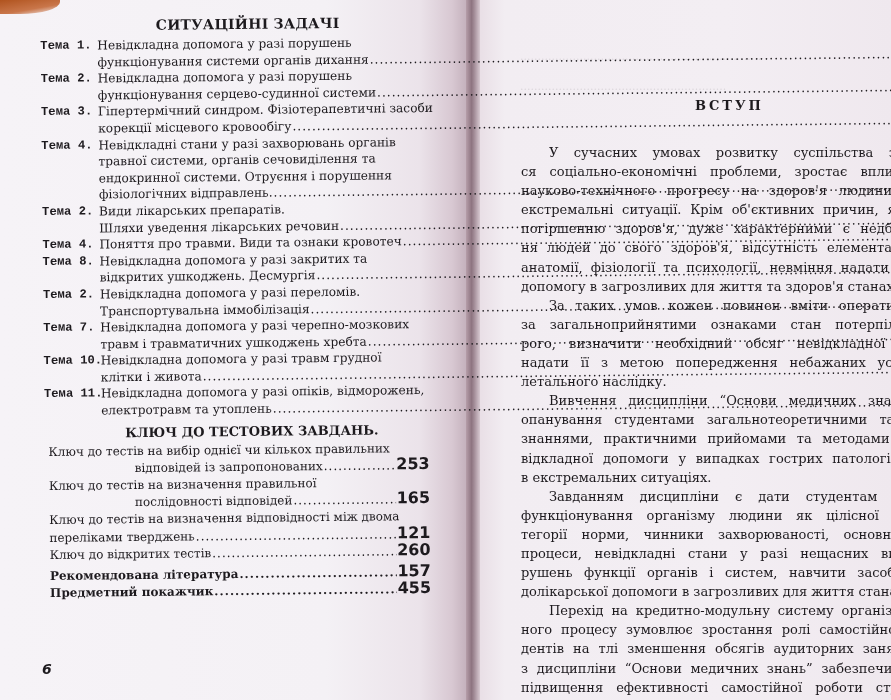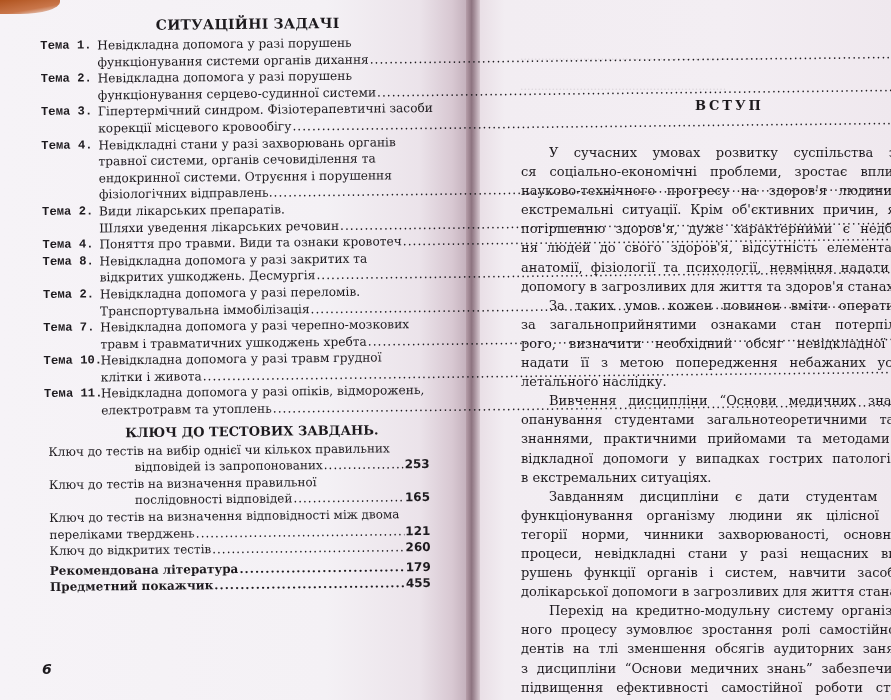--- a/index.html
+++ b/index.html
@@ -36,21 +36,21 @@
       margin: 0 0 4px 0; text-align: center; font-size: 14px; font-weight: bold;
       letter-spacing: 0.2px; padding-left: 30px;
     }
     .entry { display: flex; font-size: 12.2px; line-height: 16.6px; }
     .entry .label { font-weight: bold; font-family: Liberation Mono, monospace; white-space: nowrap; width: 57px; flex: none; text-align: left; }
     .entry .body { flex: 1; }
     .line { display: flex; align-items: baseline; }
     .line .txt { white-space: nowrap; }
     .line .dots { flex: 1; overflow: hidden; white-space: nowrap; margin: 0 1px; letter-spacing: 1px; }
     .line .dots::after { content: "........................................................................................................................................................"; }
-    .line .page { font-family: "DejaVu Sans", sans-serif; font-weight: bold; font-size: 12px; }
+    .line .page { font-family: "DejaVu Sans", sans-serif; font-weight: bold; font-size: 16px; }
     .entry .body .line:not(:first-child) { padding-left: 0; }
     .toc h3 {
       margin: 6px 0 3px 0; text-align: center; font-size: 13px; font-weight: bold; padding-left: 30px;
     }
     .key-entry { font-size: 12px; line-height: 16.6px; padding-left: 4px; }
     .key-entry .line.indent { padding-left: 86px; }
     .bold-entry { font-size: 12px; line-height: 16.6px; font-weight: bold; padding-left: 4px; }
     .bold-entry + .bold-entry { margin-top: 0; }
     .first-bold { margin-top: 3px; }
     .page-number {
@@ -259,21 +259,21 @@
           <span class="dots"></span>
           <span class="page">260</span>
         </div>
       </div>
     </div>
   <div id="extras">
       <div class="bold-entry first-bold">
         <div class="line">
           <span class="txt">Рекомендована література</span>
           <span class="dots"></span>
-          <span class="page">179</span>
+          <span class="page">157</span>
         </div>
       </div>
       <div class="bold-entry">
         <div class="line">
           <span class="txt">Предметний покажчик</span>
           <span class="dots"></span>
           <span class="page">455</span>
         </div>
       </div>
     </div>

